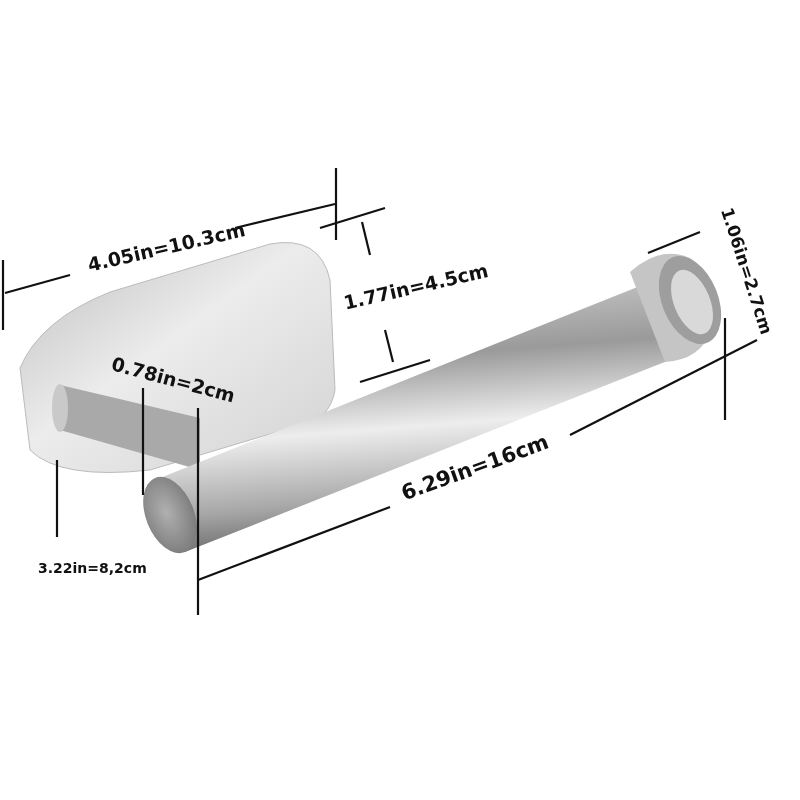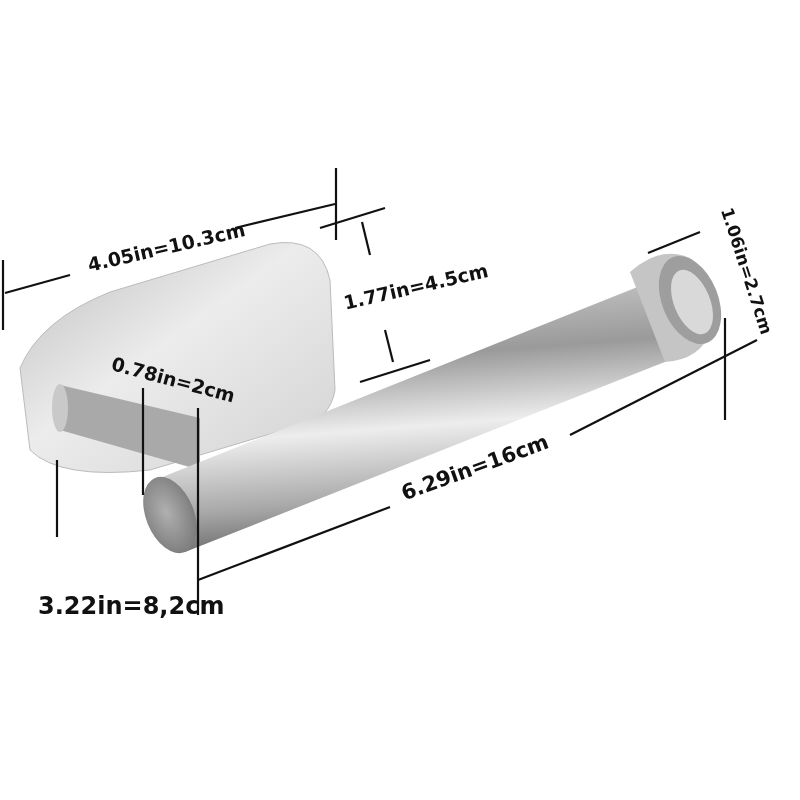--- a/index.html
+++ b/index.html
@@ -67,14 +67,14 @@
 
     <line x1="648" y1="253" x2="700" y2="232"></line>
     <line x1="725" y1="318" x2="725" y2="420"></line>
   </g>
 </svg>
 
 <div class="lbl" style="left:88px; top:254px; transform: rotate(-13deg);">4.05in=10.3cm</div>
 <div class="lbl" style="left:344px; top:292px; transform: rotate(-13deg);">1.77in=4.5cm</div>
 <div class="lbl" style="left:736px; top:205px; transform: rotate(72deg); transform-origin: left top; font-size:17px;">1.06in=2.7cm</div>
 <div class="lbl" style="left:112px; top:352px; transform: rotate(15deg);">0.78in=2cm</div>
-<div class="lbl" style="left:38px; top:560px; font-size:24px;margin-top:32px;">3.22in=8,2cm</div>
+<div class="lbl" style="left:38px; top:560px; font-size:14px;">3.22in=8,2cm</div>
 <div class="lbl" style="left:402px; top:482px; transform: rotate(-20deg); font-size:21px;">6.29in=16cm</div>
 
 </body></html>

